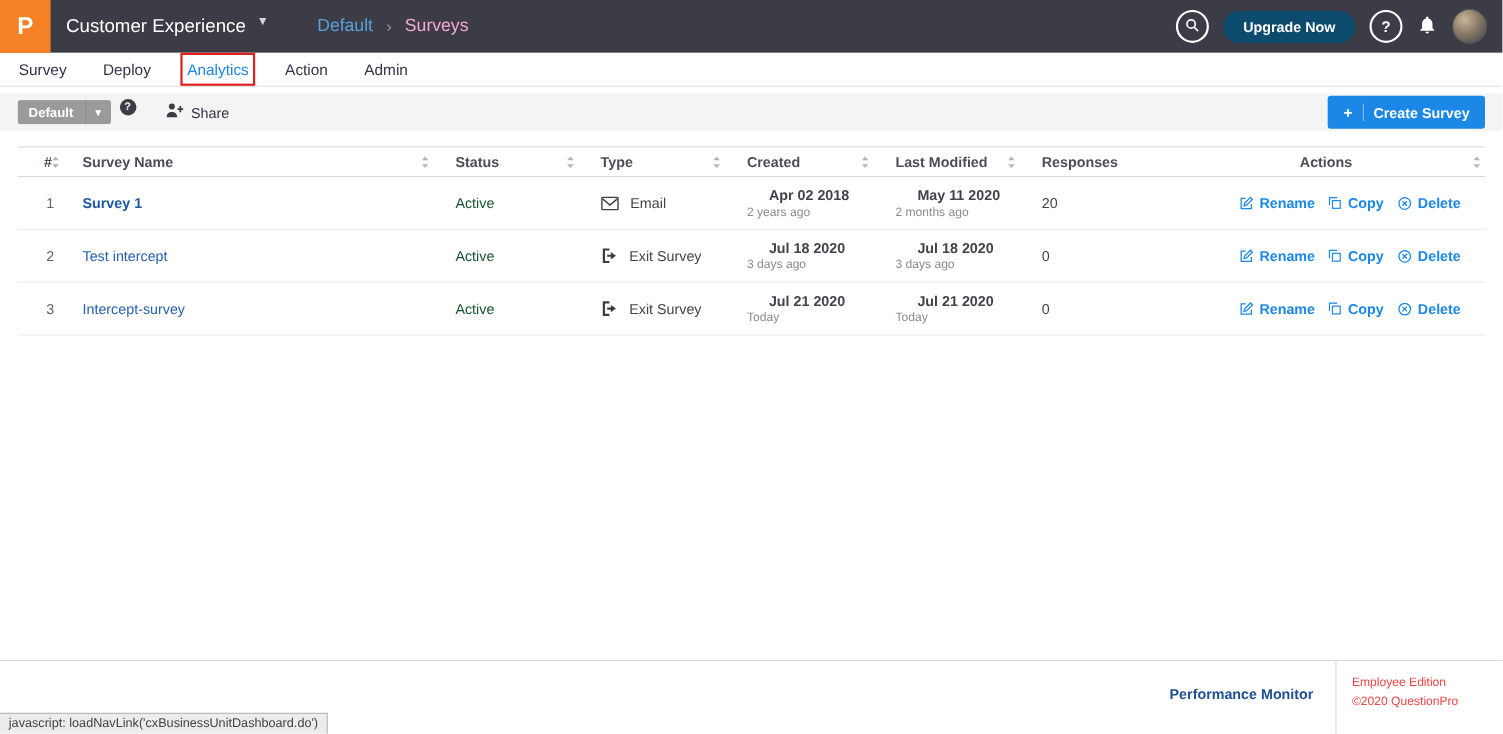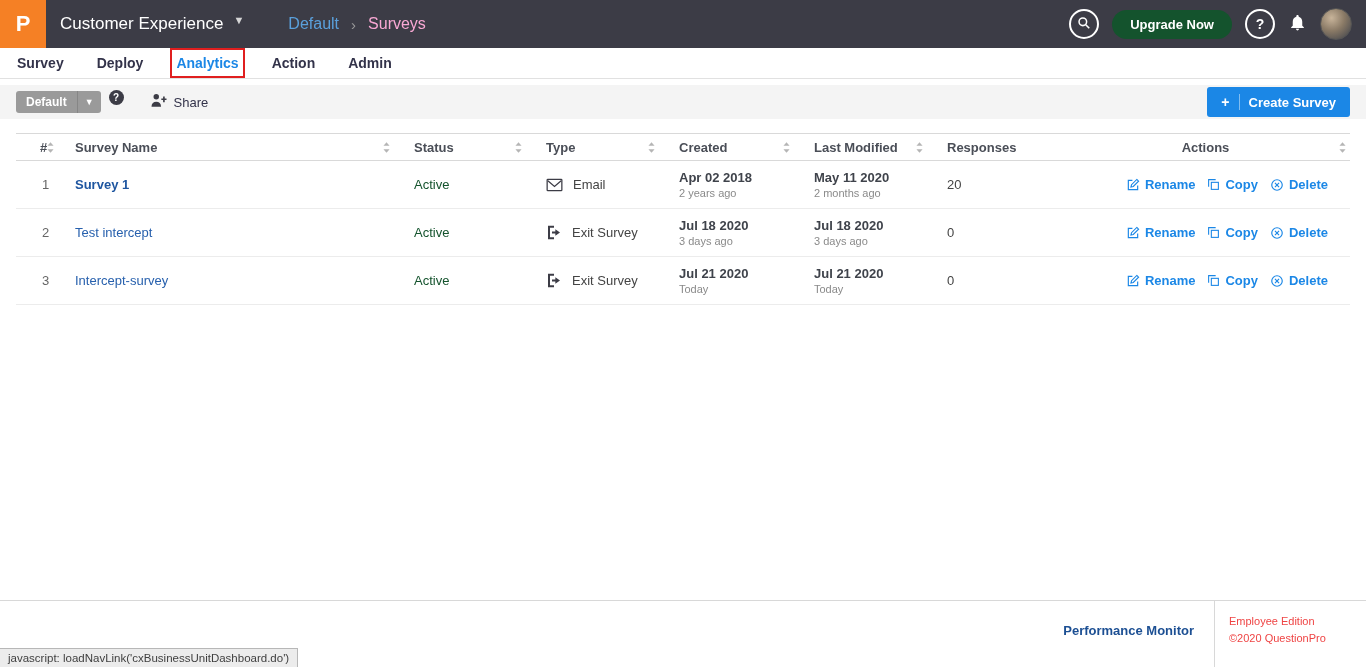--- a/index.html
+++ b/index.html
@@ -15,30 +15,30 @@
   .product { display:flex; margin-left:14px; color:#fff; font-size:17px; cursor:pointer; }
   .product .caret { margin-left:10px; font-size:11px; color:#d6d6d6; }
   .crumbs { display:flex; align-items:center; margin-left:44px; font-size:16px; }
   .crumb-parent { color:#5aa0dc; cursor:pointer; }
   .crumb-sep { color:#9a9a9a; margin:0 12px; font-size:15px; }
   .crumb-current { color:#f9a8d4; }
   .top-right { margin-left:auto; display:flex; align-items:center; gap:13px; padding-right:14px; }
   .circle-btn { width:30px; height:30px; border:2px solid #fff; border-radius:50%;
                 display:flex; align-items:center; justify-content:center; cursor:pointer; color:#fff;
                 font-weight:bold; font-size:14px; background:transparent; }
-  .upgrade-btn { background:#14532d; color:#fff; font-size:13px; font-weight:bold; border:none;
+  .upgrade-btn { background:#0c4a6e; color:#fff; font-size:13px; font-weight:bold; border:none;
                  border-radius:15px; padding:7px 18px; cursor:pointer; }
   .bell-btn { background:transparent; border:none; cursor:pointer; display:flex; align-items:center; }
   .avatar { width:32px; height:32px; border-radius:50%; cursor:pointer;
             background:radial-gradient(circle at 35% 30%, #c8b49a 0%, #8a7a66 45%, #3a3f49 100%);
             border:1px solid #555; }
   
   .tabnav { height:31px; background:#fff; border-bottom:1px solid #e1e1e1; display:flex; align-items:center;
             padding-left:16px; gap:31px; }
-  .tab { font-size:14px; font-weight:bold; color:#33334a; cursor:pointer; padding:2px 1px; }
+  .tab { font-size:14px; font-weight:normal; color:#33334a; cursor:pointer; padding:2px 1px; }
   .tab.active { color:#1b87e6; }
   .tab.highlight { outline:2px solid #e01f1f; outline-offset:3px; }
   
   .toolbar { height:34px; background:#f4f4f4; margin-top:6px; display:flex; align-items:center; padding:0 16px; }
   .split-btn { display:flex; border-radius:3px; overflow:hidden; cursor:pointer; }
   .split-main { background:#9a9a9a; color:#fff; font-size:12px; font-weight:bold; padding:4px 10px; }
   .split-caret { background:#9a9a9a; color:#fff; border-left:1px solid #868686; padding:4px 7px; font-size:9px;
                  display:flex; align-items:center; }
   .info-dot { width:15px; height:15px; border-radius:50%; background:#3c3c46; color:#fff; font-size:10px;
               font-weight:bold; display:flex; align-items:center; justify-content:center; margin-left:8px;
@@ -63,21 +63,21 @@
   .trow { height:48px; border-bottom:1px solid #ececec; }
   .cell { display:flex; align-items:center; font-size:13px; color:#444; padding-left:18px; }
   .cell.c0 { padding-left:26px; color:#666; }
   .cell.c1 { padding-left:15px; }
   .survey-link { color:#2760ad; text-decoration:none; cursor:pointer; }
   .survey-link.bold { font-weight:bold; color:#1f56a0; }
   .status { color:#14532d; }
   .typecell { gap:10px; }
   .ticon { display:inline-flex; align-items:center; }
   .datecell { flex-direction:column; align-items:flex-start; justify-content:center; gap:2px; }
-  .date { font-weight:bold; color:#3f434b; }
+  .date { font-weight:bold; color:#3f434b;margin-left:20px; }
   .rel { font-size:11px; color:#8a8a8a; }
   .actionscell { justify-content:flex-end; padding-right:22px; gap:12px; }
   .action { display:flex; align-items:center; gap:5px; color:#1b87e6; font-size:13px; font-weight:bold;
             text-decoration:none; cursor:pointer;text-align:right; }
   .aicon { display:inline-flex; align-items:center; }
   
   .footer { position:absolute; left:0; right:0; top:600px; height:67px; border-top:1px solid #d8d8d8; display:flex; }
   .footer-main { flex:1; display:flex; justify-content:flex-end; padding:22px 20px 0 0; }
   .perf-link { color:#1c4f93; font-size:13px; font-weight:bold; text-decoration:none; cursor:pointer; }
   .footer-side { width:152px; border-left:1px solid #d8d8d8; padding:12px 8px 0 14px; color:#ef4444;

